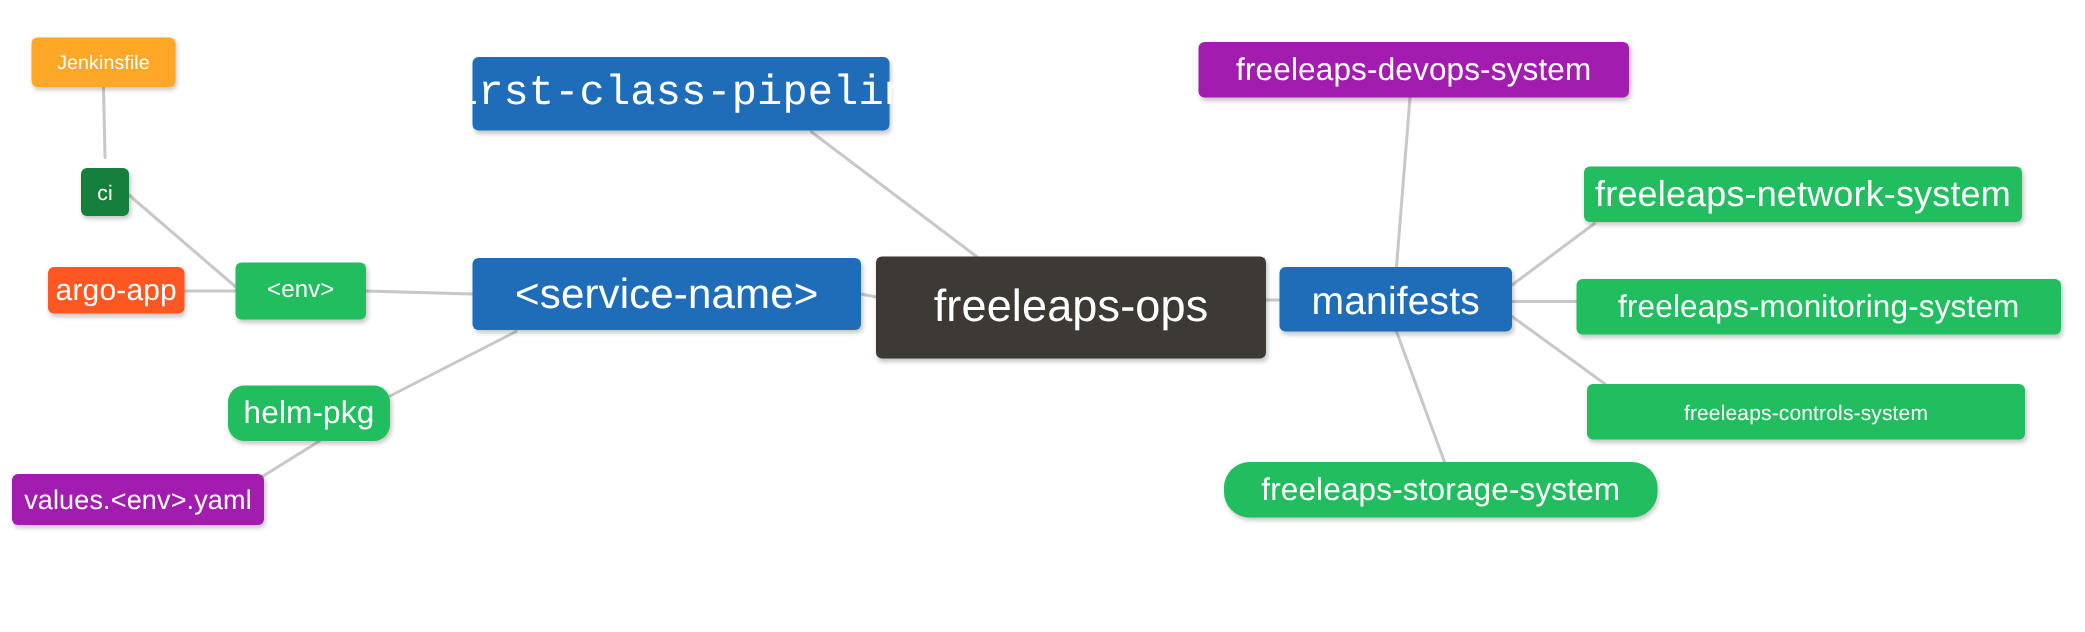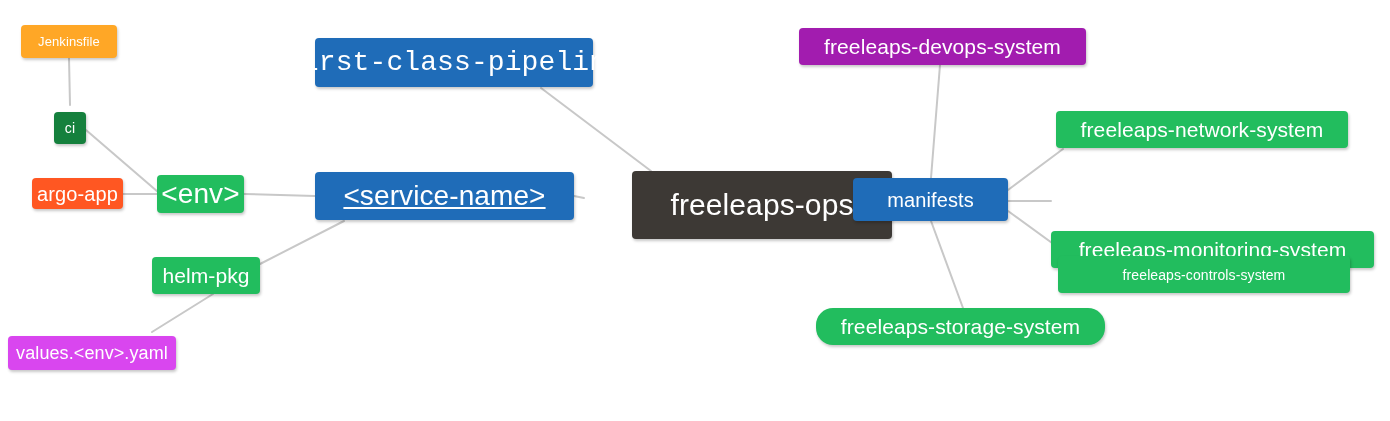--- a/index.html
+++ b/index.html
@@ -71,48 +71,48 @@
   <div id="nodes">
       <div class="node" style="left: 21px; top: 25px; width: 96px; height: 33px; background: rgb(255, 167, 38); font-size: 13px;">
         <span class="node-label">Jenkinsfile</span>
       </div>
       <div class="node" style="left: 54px; top: 112px; width: 32px; height: 32px; background: #15803d; font-size: 14px;">
         <span class="node-label">ci</span>
       </div>
       <div class="node" style="left: 32px; top: 178px; width: 91px; height: 31px; background: rgb(255, 87, 34); font-size: 20px;">
         <span class="node-label">argo-app</span>
       </div>
-      <div class="node" style="left: 157px; top: 175px; width: 87px; height: 38px; background: rgb(34, 189, 94); font-size: 28px;">
+      <div class="node" style="left: 157px; top: 175px; width: 87px; height: 38px; background: rgb(34, 189, 94); font-size: 16px;">
         <span class="node-label">&lt;env&gt;</span>
       </div>
-      <div class="node" style="left: 152px; top: 257px; width: 108px; height: 37px; background: rgb(34, 189, 94); font-size: 21px;">
+      <div class="node" style="left: 152px; top: 257px; width: 108px; height: 37px; background: rgb(34, 189, 94); font-size: 21px; border-radius: 11px;">
         <span class="node-label">helm-pkg</span>
       </div>
-      <div class="node" style="left: 8px; top: 336px; width: 168px; height: 34px; background: #d946ef; font-size: 18px;">
+      <div class="node" style="left: 8px; top: 316px; width: 168px; height: 34px; background: #a21caf; font-size: 18px;">
         <span class="node-label">values.&lt;env&gt;.yaml</span>
       </div>
       <div class="node" style="left: 315px; top: 38px; width: 278px; height: 49px; background: rgb(31, 108, 184); font-size: 28px; font-family: Liberation Mono, monospace;">
         <span class="node-label">first-class-pipeline</span>
       </div>
-      <div class="node" style="left: 315px; top: 172px; width: 259px; height: 48px; background: rgb(31, 108, 184); font-size: 28px; text-decoration: underline;">
+      <div class="node" style="left: 315px; top: 172px; width: 259px; height: 48px; background: rgb(31, 108, 184); font-size: 28px;">
         <span class="node-label">&lt;service-name&gt;</span>
       </div>
-      <div class="node" style="left: 584px; top: 171px; width: 260px; height: 68px; background: rgb(61, 57, 53); font-size: 30px; margin-left: 48px;">
+      <div class="node" style="left: 584px; top: 171px; width: 260px; height: 68px; background: rgb(61, 57, 53); font-size: 30px;">
         <span class="node-label">freeleaps-ops</span>
       </div>
-      <div class="node" style="left: 853px; top: 178px; width: 155px; height: 43px; background: rgb(31, 108, 184); font-size: 20px;">
+      <div class="node" style="left: 853px; top: 178px; width: 155px; height: 43px; background: rgb(31, 108, 184); font-size: 26px;">
         <span class="node-label">manifests</span>
       </div>
       <div class="node" style="left: 799px; top: 28px; width: 287px; height: 37px; background: #a21caf; font-size: 21px;">
         <span class="node-label">freeleaps-devops-system</span>
       </div>
-      <div class="node" style="left: 1056px; top: 111px; width: 292px; height: 37px; background: rgb(34, 189, 94); font-size: 21px;">
+      <div class="node" style="left: 1056px; top: 111px; width: 292px; height: 37px; background: rgb(34, 189, 94); font-size: 24px;">
         <span class="node-label">freeleaps-network-system</span>
       </div>
-      <div class="node" style="left: 1051px; top: 186px; width: 323px; height: 37px; background: rgb(34, 189, 94); font-size: 21px; margin-top: 45px;">
+      <div class="node" style="left: 1051px; top: 186px; width: 323px; height: 37px; background: rgb(34, 189, 94); font-size: 21px;">
         <span class="node-label">freeleaps-monitoring-system</span>
       </div>
       <div class="node" style="left: 1058px; top: 256px; width: 292px; height: 37px; background: rgb(34, 189, 94); font-size: 14px;">
         <span class="node-label">freeleaps-controls-system</span>
       </div>
       <div class="node" style="left: 816px; top: 308px; width: 289px; height: 37px; background: rgb(34, 189, 94); font-size: 21px; border-radius: 17px;">
         <span class="node-label">freeleaps-storage-system</span>
       </div>
     </div>
 </div>

